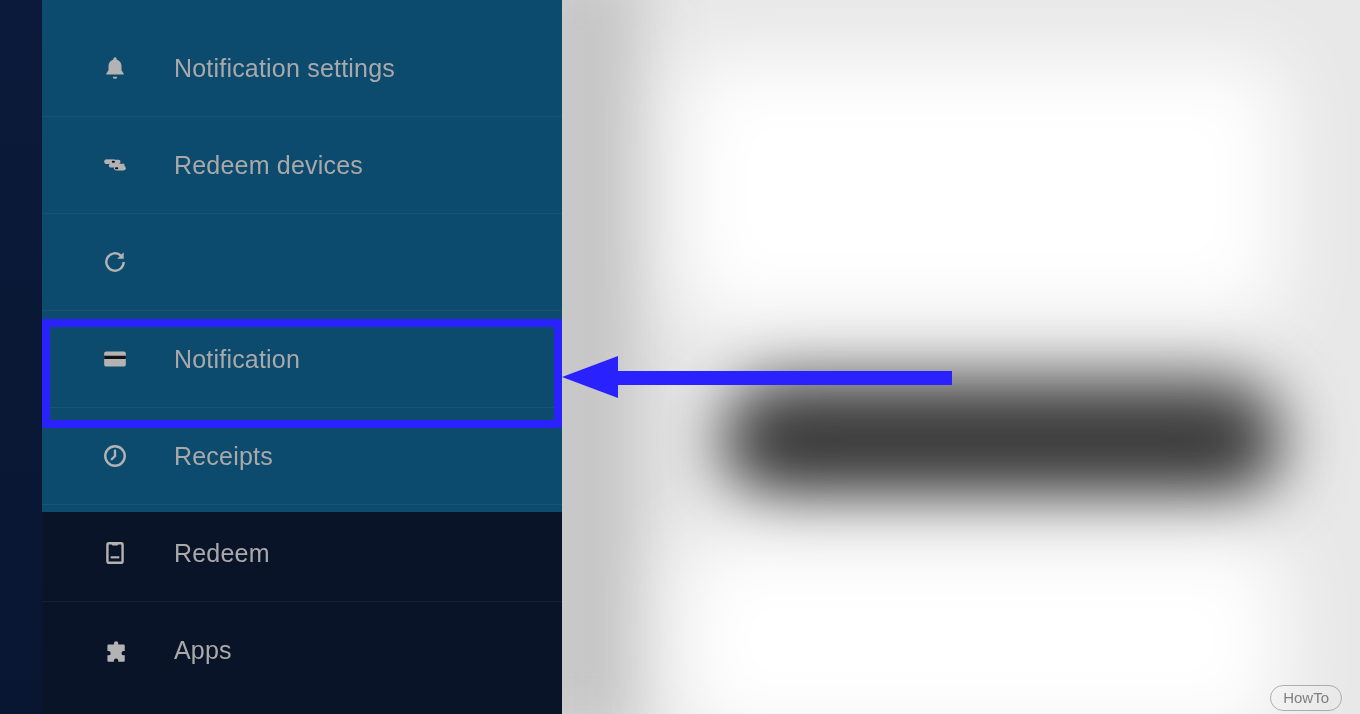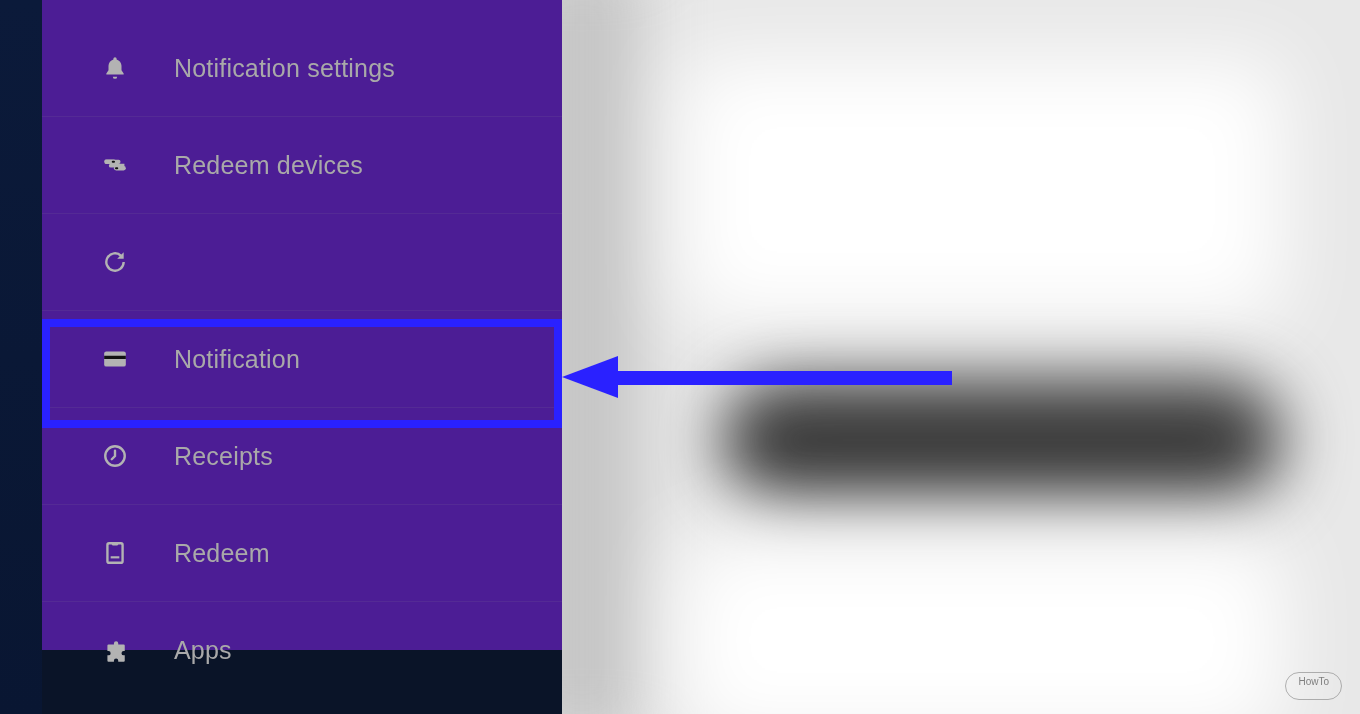--- a/index.html
+++ b/index.html
@@ -17,22 +17,22 @@
       top: 0;
       width: 42px;
       height: 714px;
       background: linear-gradient(180deg, #0b1a3a 0%, #091632 100%);
     }
     .sidebar {
       position: absolute;
       left: 42px;
       top: 0;
       width: 520px;
-      height: 650px;
-      background: #4c1d95;
+      height: 512px;
+      background: #0c4a6e;
       padding-top: 20px;
     }
     .menu-item {
       display: flex;
       align-items: center;
       height: 97px;
       padding-left: 58px;
       position: relative;
       cursor: pointer;
       border-bottom: 1px solid rgba(160,160,160,0.10);
@@ -117,26 +117,26 @@
       top: 540px;
       width: 600px;
       height: 200px;
       background: #ffffff;
       border-radius: 20px;
       filter: blur(40px);
     }
     .watermark {
       position: absolute;
       right: 18px;
-      bottom: 14px;
-      padding: 3px 12px 12px 12px;
+      bottom: 3px;
+      padding: 3px 12px 4px 12px;
       border: 1.5px solid rgba(120,120,120,0.55);
       border-radius: 14px;
       color: rgba(90,90,90,0.75);
-      font-size: 10px;
+      font-size: 15px;
       font-weight: 400;
       z-index: 20;
       background: rgba(255,255,255,0.0);
       font-family: Arial, sans-serif;
     }
   </style>
 </head>
 <body>
 
 <div class="left-strip"></div>

